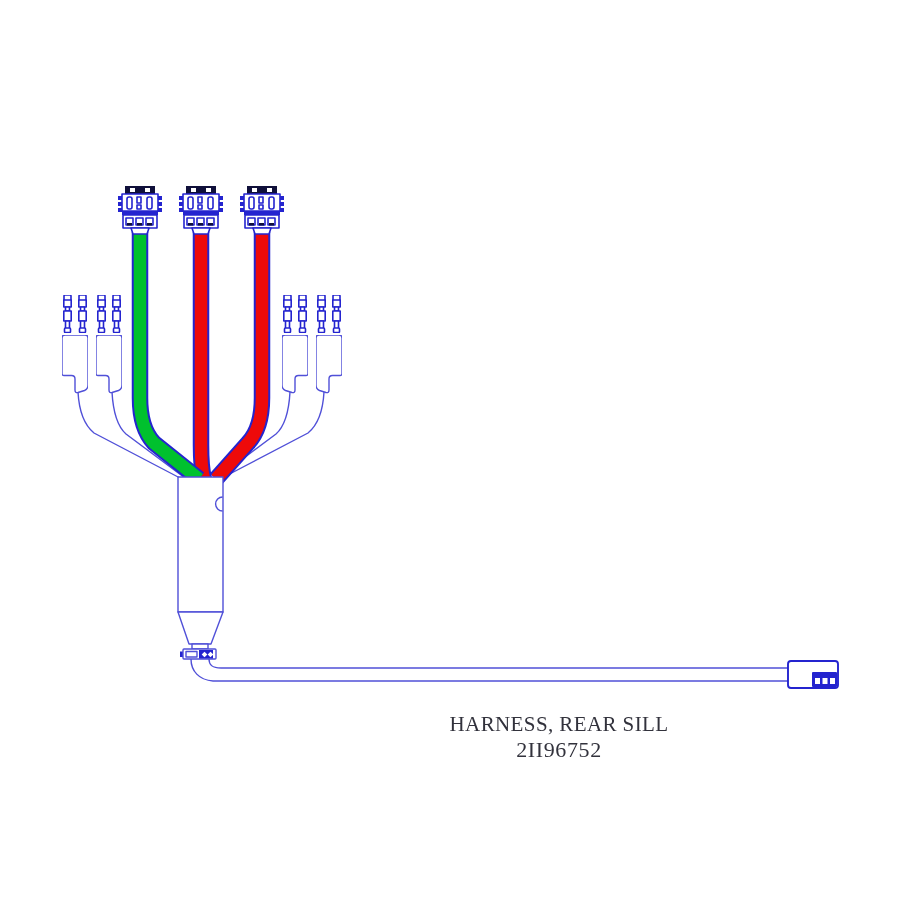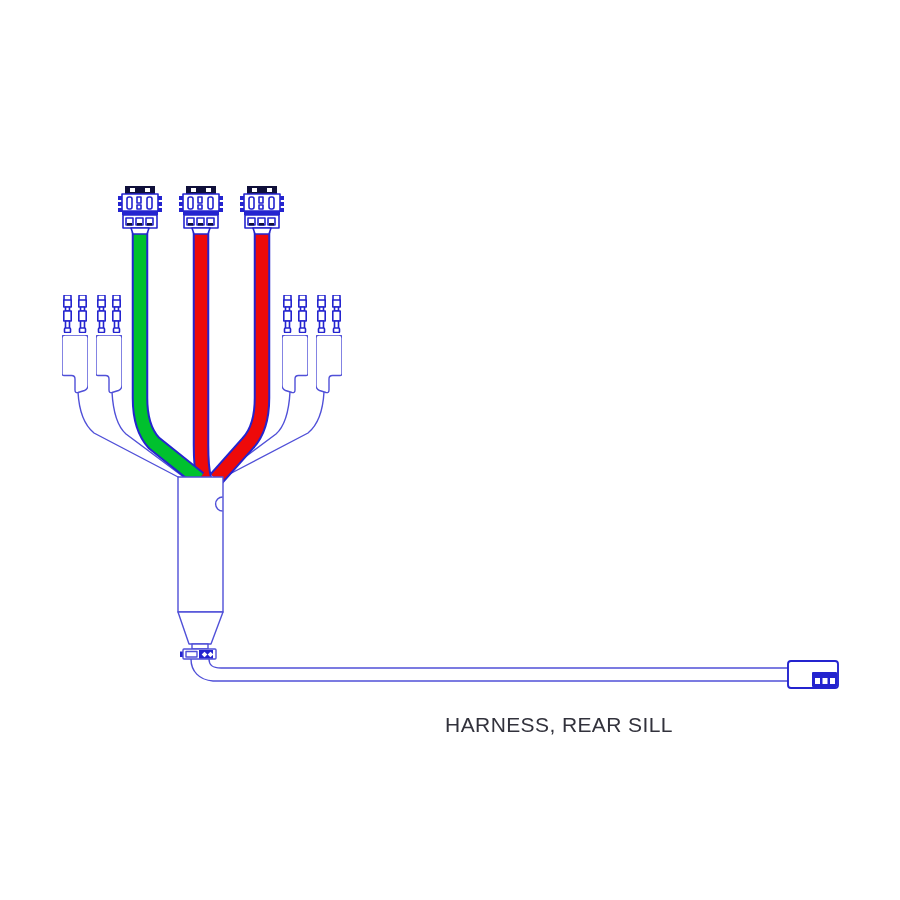--- a/index.html
+++ b/index.html
@@ -7,21 +7,21 @@
     --line-blue:#5050d8;
     --connector-blue:#2424cf;
     --dark-navy:#10103a;
     --wire-green:#00c12e;
     --wire-red:#ee0a0a;
     --text-color:#32323c;
   }
   html,body{margin:0;padding:0;}
   body{background:#fff;font-family:"Liberation Sans",sans-serif;}
   .canvas{
-    position:relative;width:840px;height:900px;background:var(--bg);overflow:hidden;
+    position:relative;width:840px;height:900px;background:var(--bg);overflow:hidden;font-family:Liberation Serif, serif;
   }
   svg{position:absolute;left:0;top:0;}
   .ln{stroke:var(--line-blue);fill:none;stroke-width:1.4;}
   .shape{stroke:var(--line-blue);fill:#fff;stroke-width:1.4;stroke-linejoin:round;}
   .cshape{stroke:var(--connector-blue);fill:#fff;stroke-width:1.6;stroke-linejoin:round;}
   .cfill{fill:var(--connector-blue);}
   .dark{fill:var(--dark-navy);}
   .wire-outline{fill:none;stroke:var(--connector-blue);stroke-width:16.5;stroke-linejoin:round;stroke-linecap:butt;}
   .wire-green{fill:none;stroke:var(--wire-green);stroke-width:12.5;stroke-linejoin:round;stroke-linecap:butt;}
   .wire-red{fill:none;stroke:var(--wire-red);stroke-width:12.5;stroke-linejoin:round;stroke-linecap:butt;}
@@ -154,14 +154,15 @@
         <use href="#sym-boot" x="0" y="0"></use>
       </g>
       <g transform="translate(342,335) scale(-1,1)">
         <use href="#sym-boot" x="0" y="0"></use>
       </g>
     </g>
   </svg>
 
   <div class="caption">
     <div class="l1">HARNESS, REAR SILL</div>
+    <div class="l2">2II96752</div>
   </div>
 </div>
 
 </body></html>

